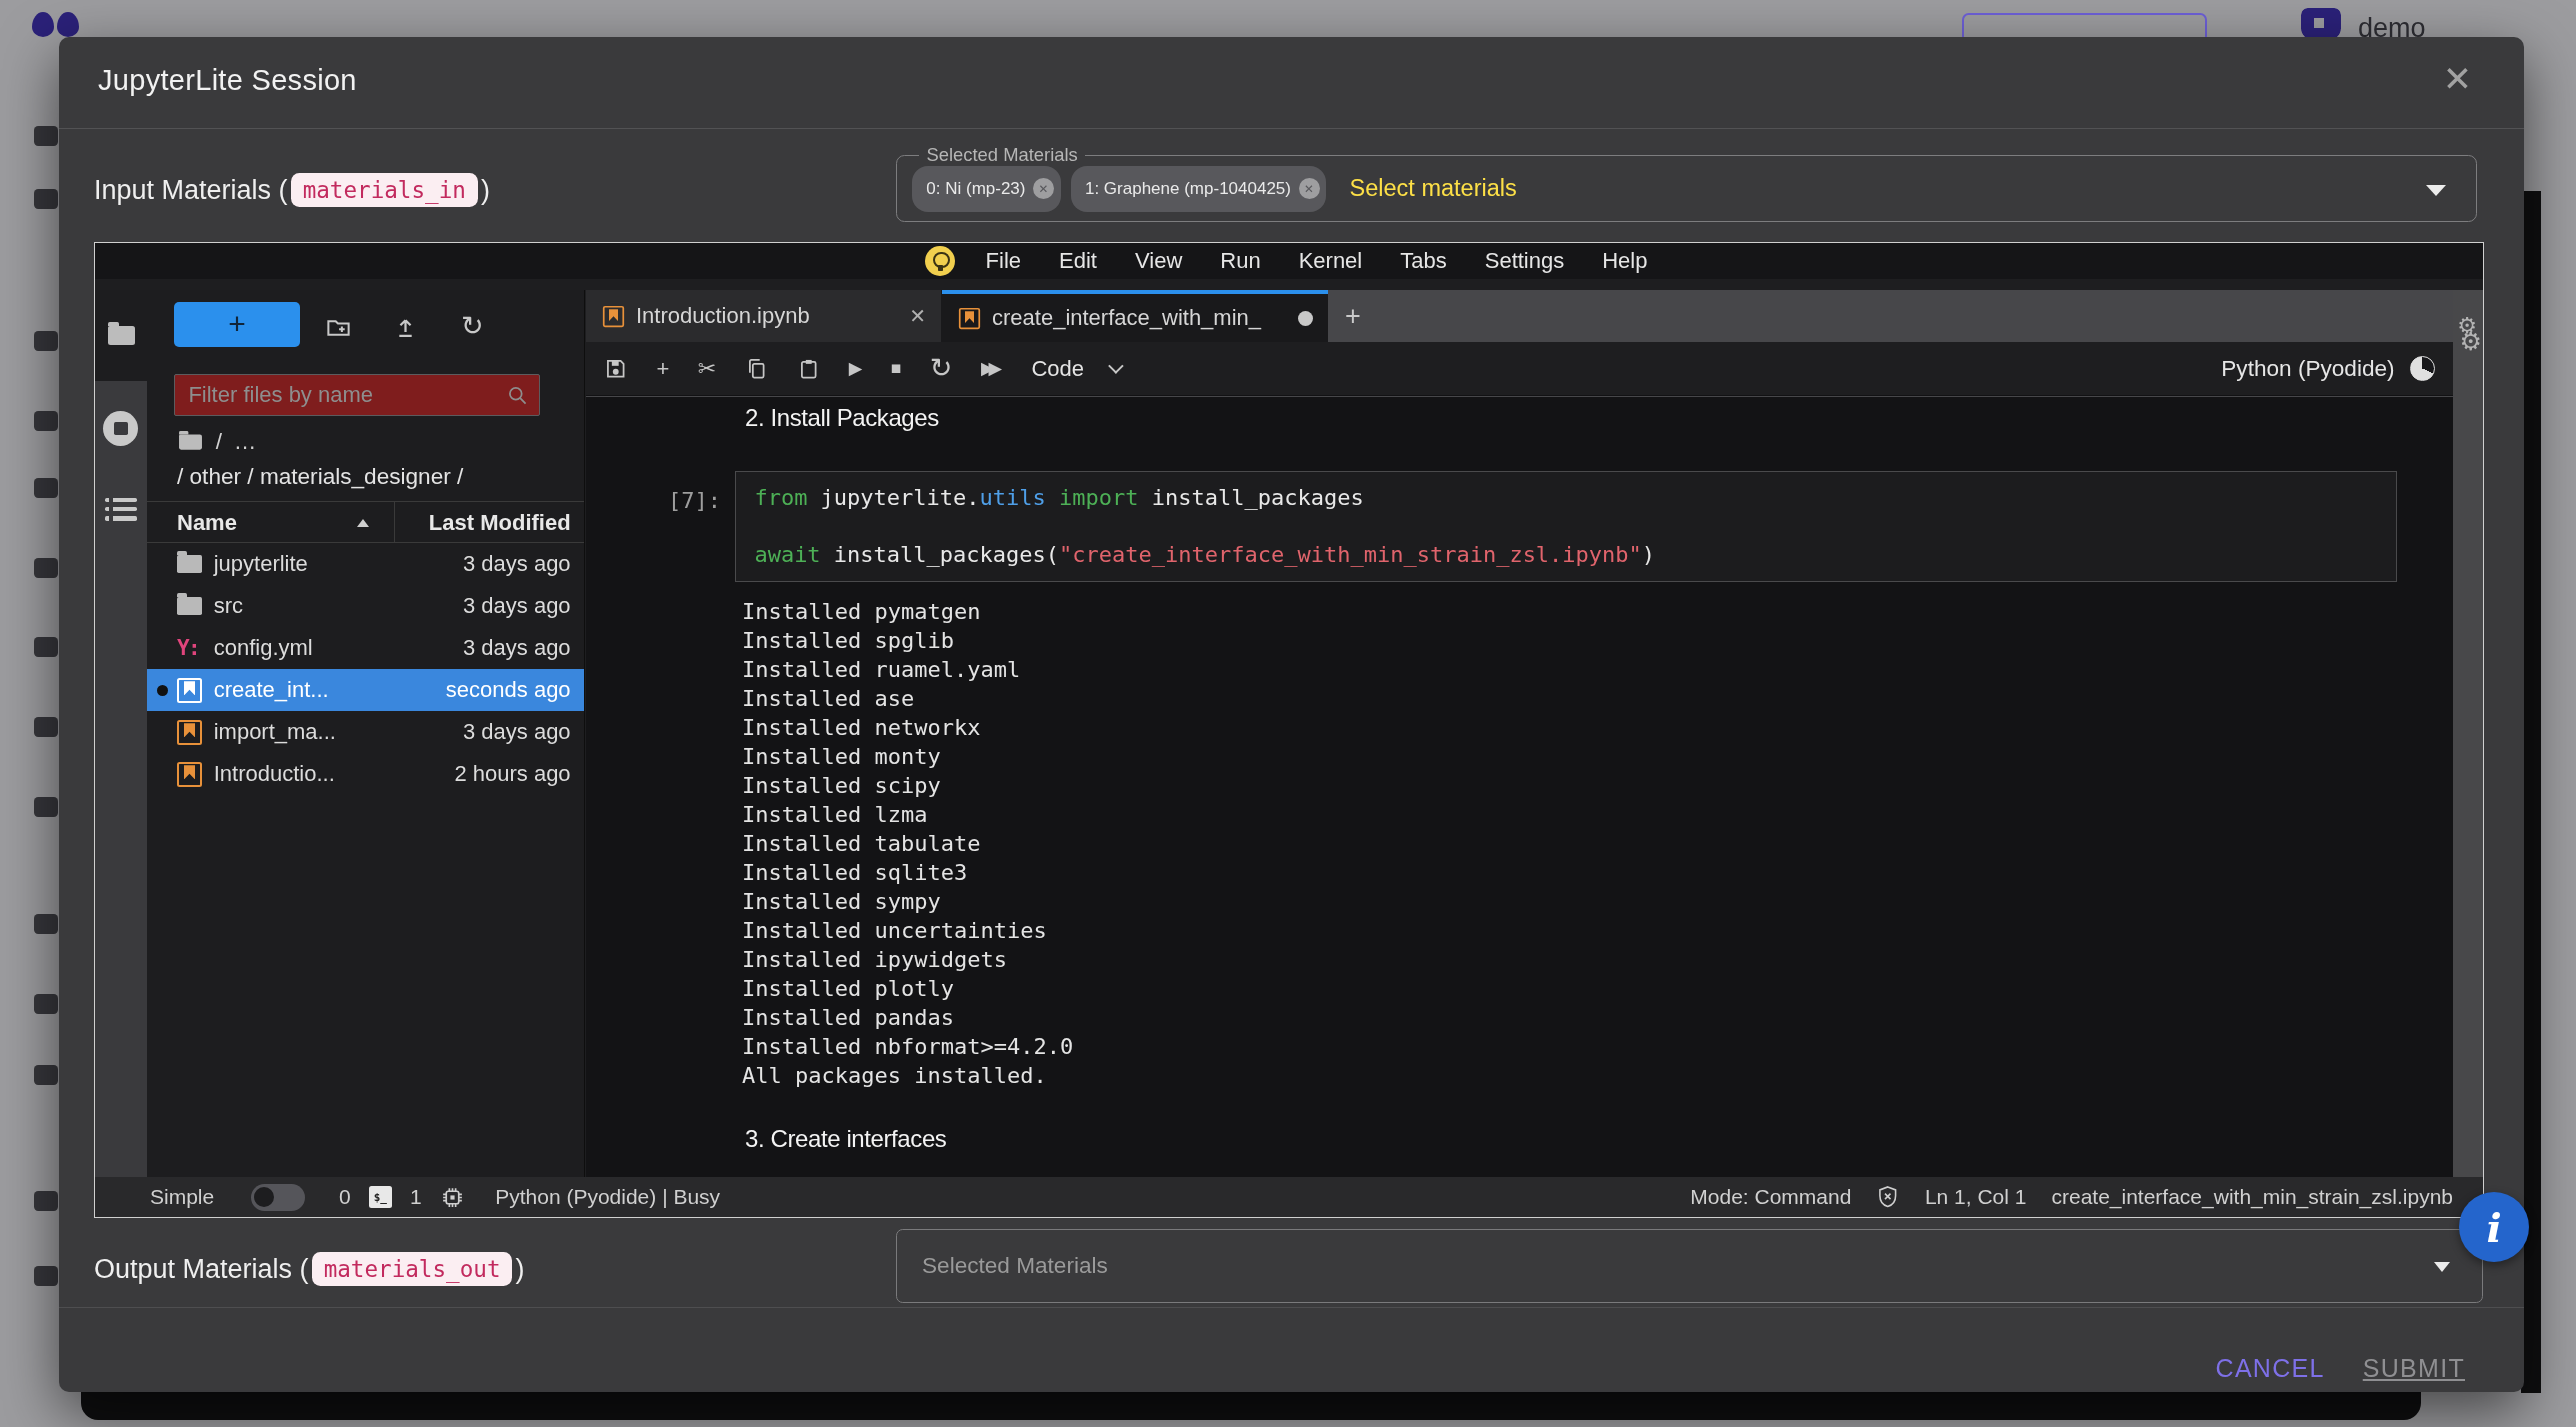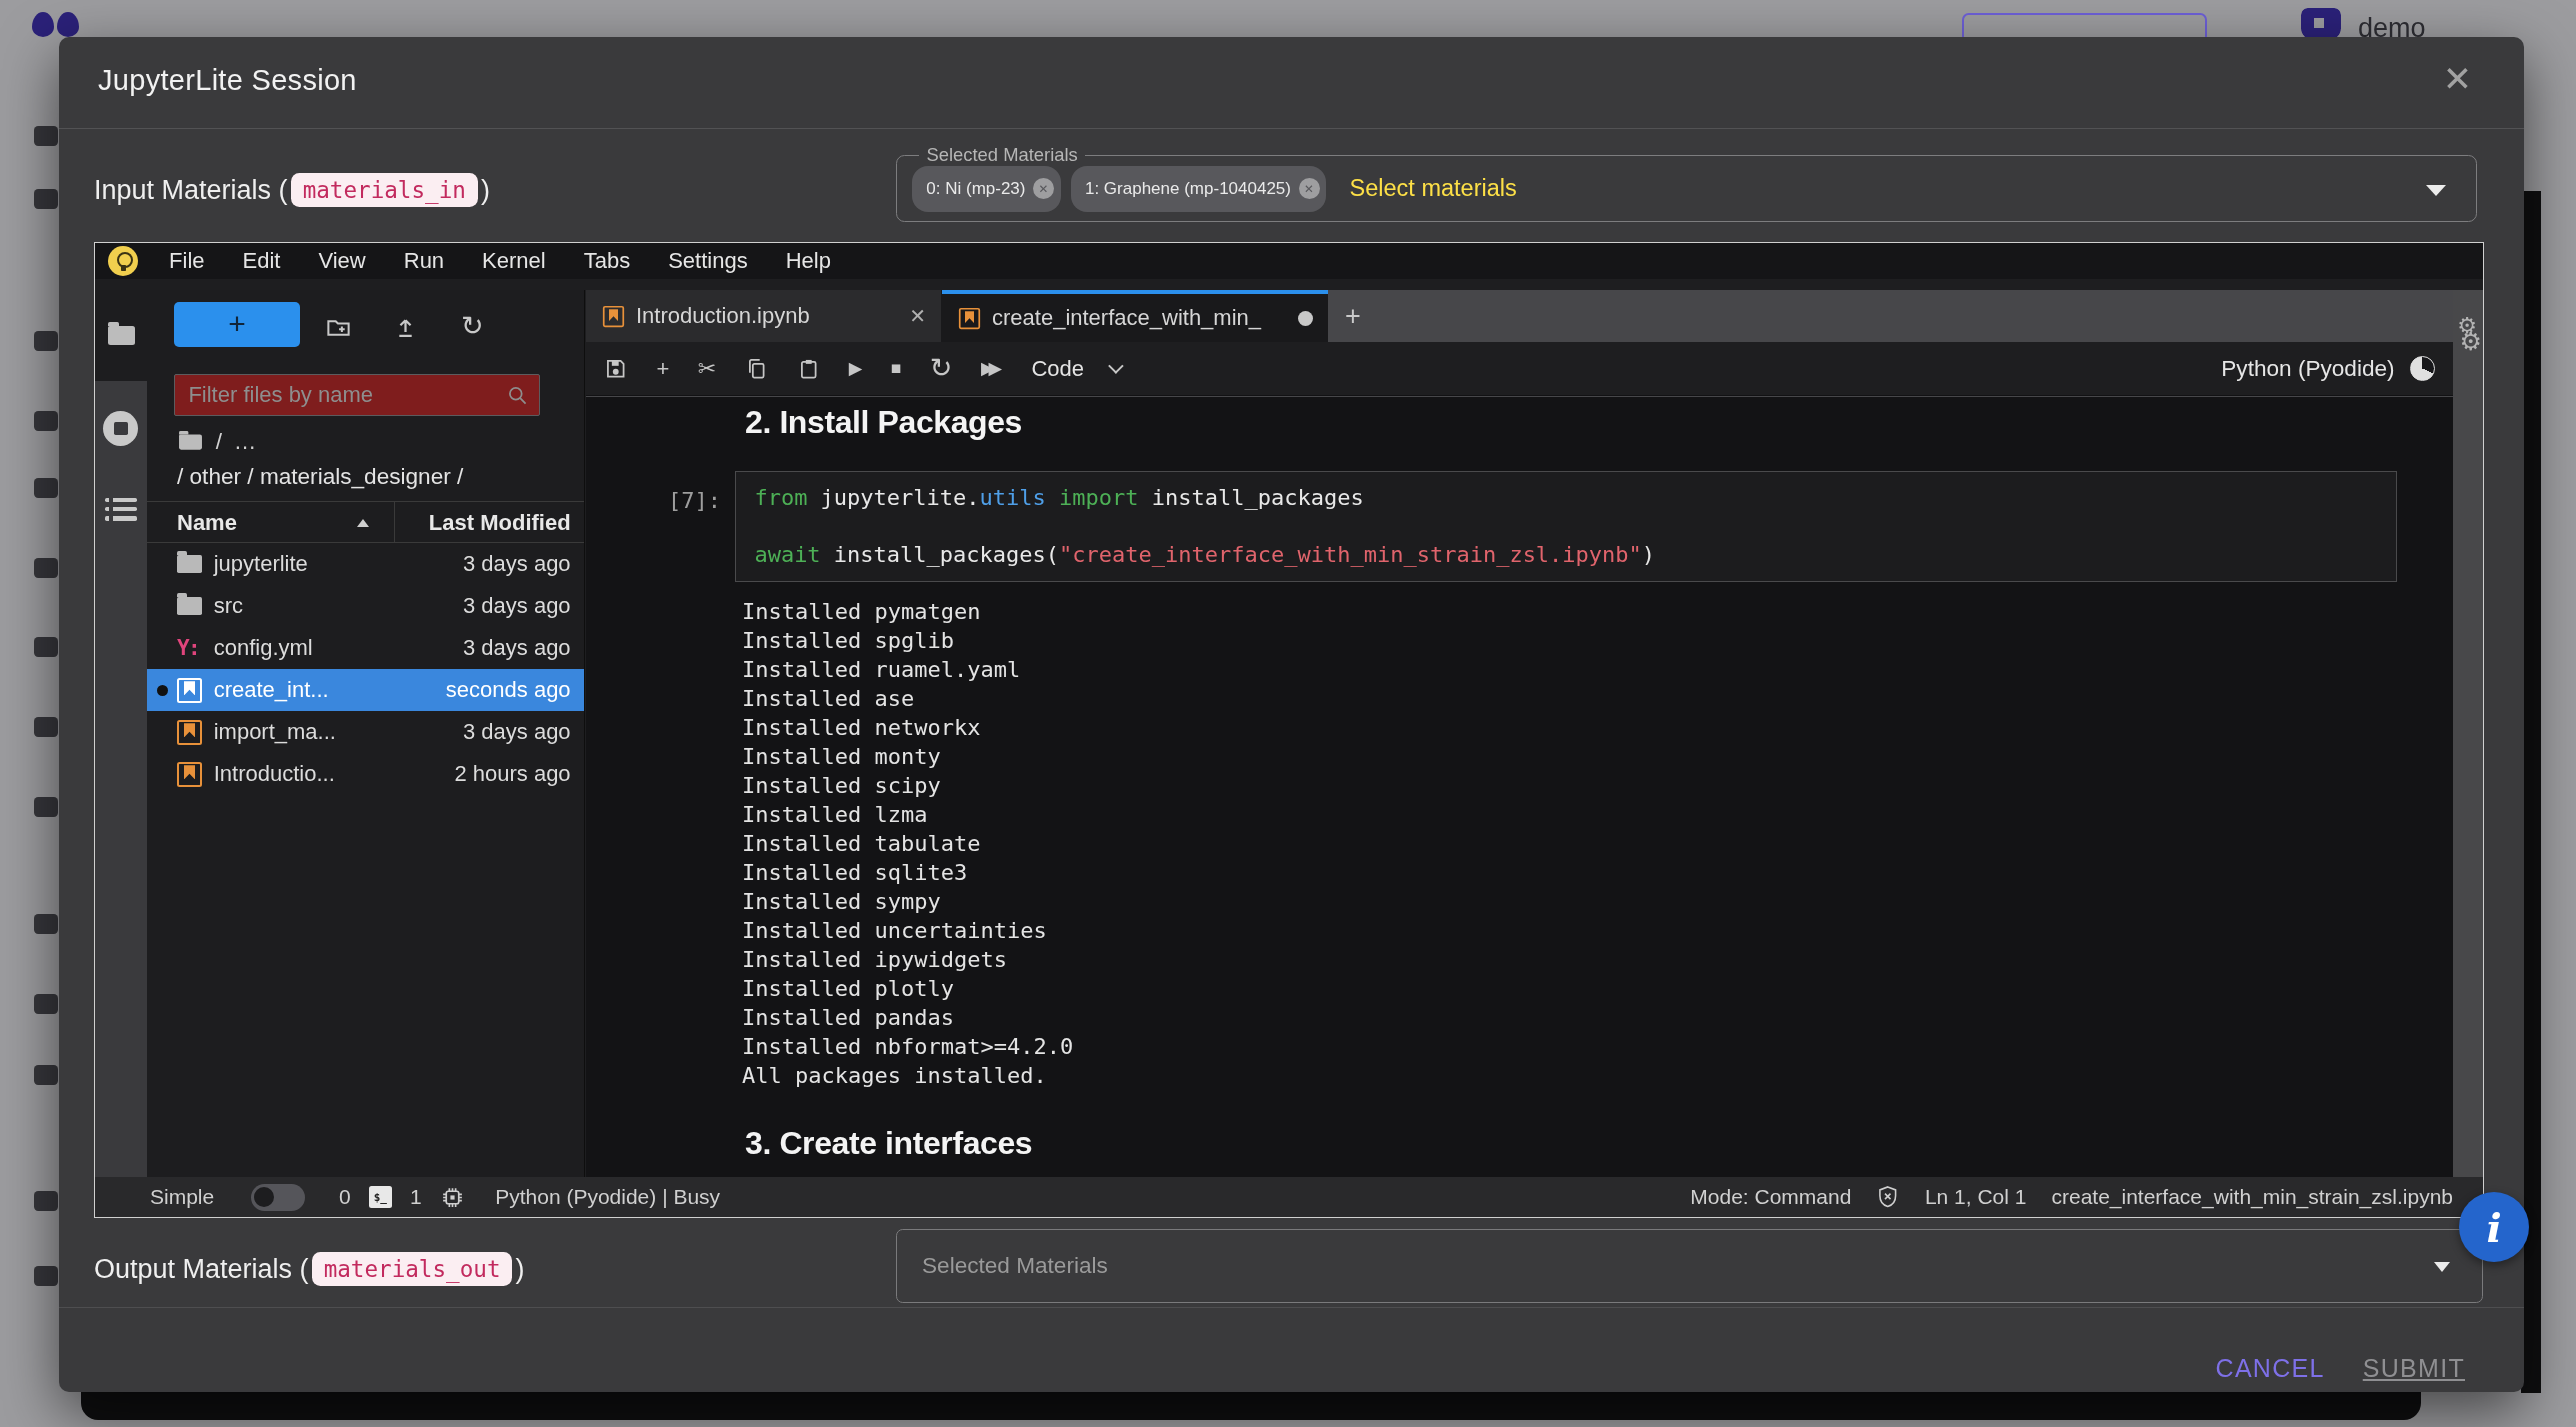--- a/index.html
+++ b/index.html
@@ -38,21 +38,21 @@
   .m-fieldset .chips { position:absolute; left:15px; top:0; height:100%; display:flex; align-items:center; gap:10px; }
   .chip { display:flex; align-items:center; gap:7.5px; height:46px; background:#58585c; border-radius:16px; padding:0 6.7px 0 14.3px;
     font-size:17px; color:#eaeaea; white-space:nowrap; }
   .chip .chip-x { width:21px; height:21px; border-radius:50%; background:#9e9ea0; color:#58585c; font-size:11.7px; display:flex;
     align-items:center; justify-content:center; cursor:pointer; }
   .m-fieldset .placeholder { font-size:23.5px; color:#fde047; margin-left:13.4px; }
   .tri-down-big { position:absolute; right:30px; top:28.5px; width:0; height:0; border-left:10px solid transparent; border-right:10px solid transparent; border-top:11.7px solid #ececec; }
 
   
   #frame { position:absolute; left:35px; top:205px; width:2390px; height:976px; border:1.7px solid #d0d0d0; background:#1e1e20; }
-  .j-menubar { position:absolute; left:0; top:0; right:0; height:36px; background:#151517; display:flex; align-items:center; padding-left:13.4px; }
+  .j-menubar { position:absolute; left:0; top:0; right:0; height:36px; background:#151517; display:flex; align-items:center; padding-left:13.4px;justify-content:center; }
   .j-logo { width:30px; height:30px; border-radius:50%; background:#f1cf4e; margin-right:11.7px; position:relative; }
   .j-logo:before { content:''; position:absolute; left:8.4px; top:5.9px; width:12.6px; height:12.6px; border:2.5px solid #3a3214; border-radius:50%; }
   .j-logo:after { content:''; position:absolute; left:12.6px; top:19px; width:5px; height:5.9px; background:#3a3214; border-radius:0.8px; }
   .j-menu-item { padding:0 19px; font-size:22px; color:#e6e6e6; cursor:pointer; }
 
   .j-body { position:absolute; left:0; top:47px; right:0; bottom:40px; }
 
   .j-activity { position:absolute; left:0; top:0; width:52px; height:100%; background:#1d1d1f; }
   .j-activity .act-top { position:absolute; left:0; top:0; width:100%; height:91px; display:flex; align-items:center; justify-content:center; }
   .j-activity .act-rest { position:absolute; left:0; top:91px; width:100%; bottom:0; background:#3a3a3d; }
@@ -110,21 +110,21 @@
   .j-toolbar { position:absolute; left:0; top:52px; right:0; height:54px; background:#1e1e20; border-bottom:1.7px solid #121214;
     display:flex; align-items:center; padding:0 18.4px; color:#c6c6c6; }
   .tb { margin-right:28.5px; font-size:22px; line-height:1; cursor:pointer; flex:none; }
   .tb.small { font-size:17.6px; }
   .tb-code { display:flex; align-items:center; gap:23.5px; font-size:22px; color:#e4e4e4; cursor:pointer; }
   .chev { width:11px; height:11px; border-right:2.5px solid #c8c8c8; border-bottom:2.5px solid #c8c8c8; transform:rotate(45deg) translateY(-3.4px); }
   .tb-kernel { margin-left:auto; display:flex; align-items:center; gap:15px; font-size:22.6px; color:#e6e6e6; }
   .busy-circle { width:25px; height:25px; border-radius:50%; background:conic-gradient(#17171a 0deg 115deg, #e0e0e0 115deg 360deg); border:1.7px solid #e0e0e0; }
 
   .j-content { position:absolute; left:0; top:107px; right:0; bottom:0; background:#131315; overflow:hidden; }
-  .nb-h2 { position:absolute; left:159px; font-size:32px; font-weight:bold; color:#f4f4f4; letter-spacing:-0.4px; }
+  .nb-h2 { position:absolute; left:159px; font-size:24px; font-weight:normal; color:#f4f4f4; letter-spacing:-0.4px; }
   .nb-prompt { position:absolute; left:82px; top:91px; font-family:"DejaVu Sans Mono", monospace; font-size:22px; color:#9e9e9e; }
   .nb-cell { position:absolute; left:149px; top:74px; width:1662px; background:#1c1c1e; border:0.8px solid #4a4a4c; padding:11.7px 18.4px; }
   .nb-cell .cl { font-family:"DejaVu Sans Mono", monospace; font-size:22px; line-height:28.5px; white-space:pre; min-height:28.5px; }
   .tok-kw { color:#4db056; } .tok-at { color:#4f9fe8; } .tok-st { color:#e0646c; } .tok-pl { color:#e8e8e8; }
   .nb-out { position:absolute; left:156px; top:200px; font-family:"DejaVu Sans Mono", monospace; font-size:22px; line-height:29px; color:#e4e4e4; white-space:pre; }
 
   .j-statusbar { position:absolute; left:0; bottom:0; right:0; height:40px; background:#29292b; display:flex; align-items:center;
     font-size:21px; color:#d0d0d0; padding:0 30px 0 55px; }
   .sb-toggle { width:54px; height:27px; border-radius:13.4px; background:#55555a; margin:0 34px 0 18.4px; position:relative; cursor:pointer; }
   .sb-toggle:after { content:''; position:absolute; left:3.4px; top:3.4px; width:20px; height:20px; border-radius:50%; background:#1d1d1f; }

